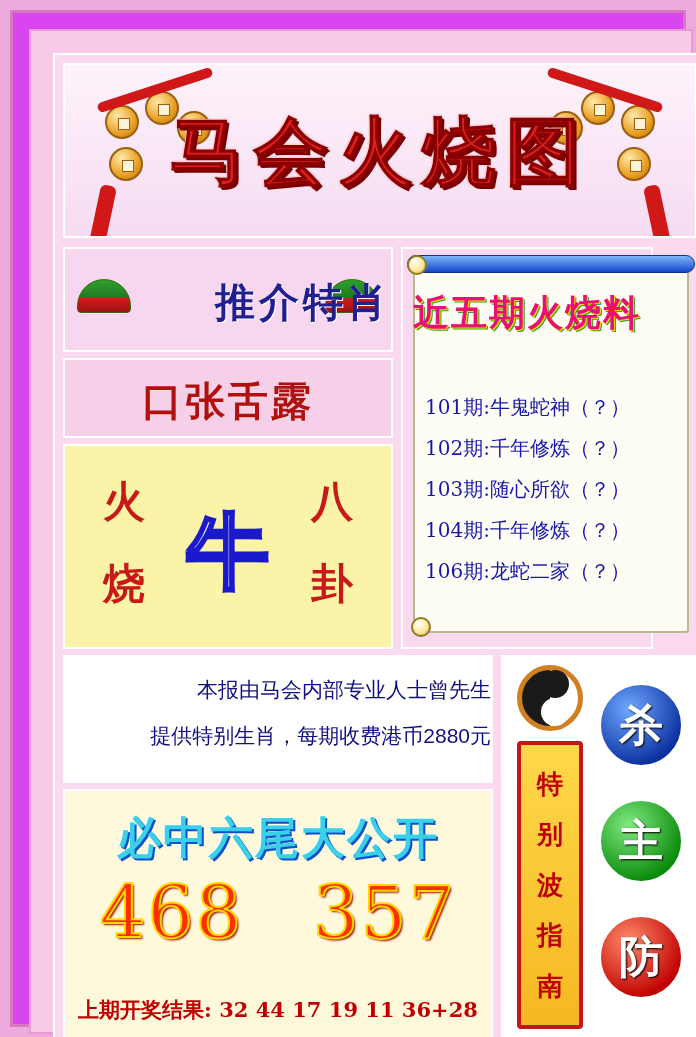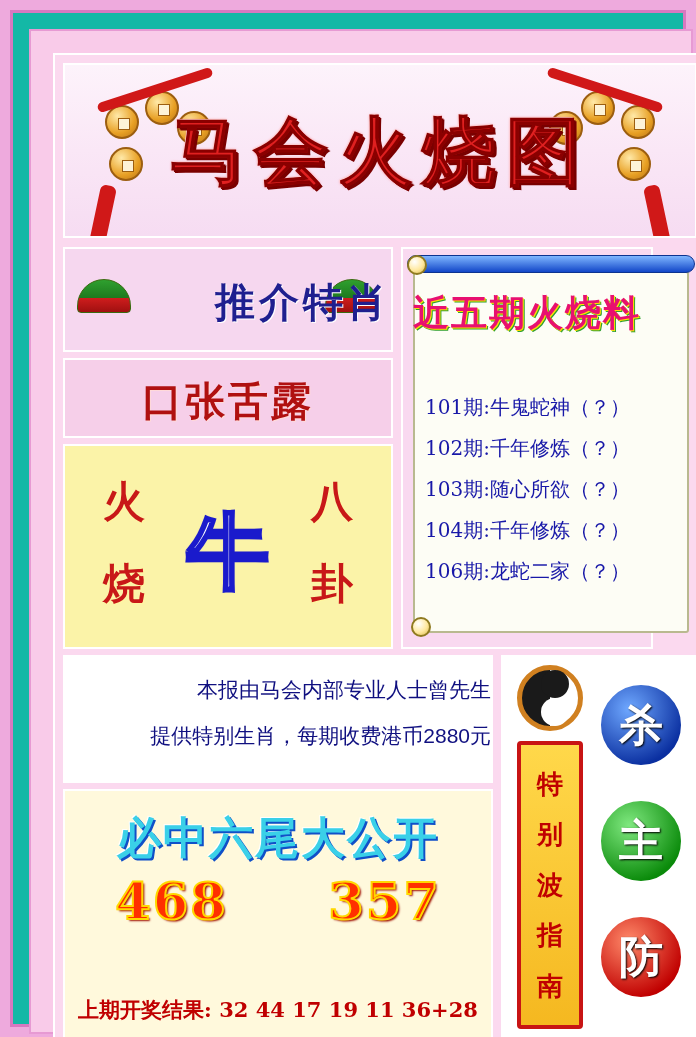--- a/index.html
+++ b/index.html
@@ -12,21 +12,21 @@
     position: relative;
     width: 696px; height: 1037px;
     background: #eeaadd;
     overflow: hidden;
   }
   
   .frame-outer {
     position: absolute;
     left: 10px; top: 10px;
     width: 676px; height: 1017px;
-    background: #14b8a6;
+    background: #d946ef;
     border: 3px solid #d878c0;
   }
   .frame-inner {
     position: absolute;
     left: 16px; top: 16px;
     width: 664px; height: 1005px;
     background: #f9cbe9;
     border: 2px solid #e79ad3;
   }
   .content {
@@ -258,22 +258,22 @@
   }
   .num-big-wrap {
     position: absolute;
     left: 0; right: 0; top: 80px;
     display: flex;
     justify-content: space-around;
     align-items: center;
   }
   .num-big {
     font-family: "DejaVu Serif", serif;
-    font-size: 51px;
-    font-weight: bold;
+    font-size: 72px;
+    font-weight: normal;
     color: #ff3000;
     -webkit-text-stroke: 2px #ffd800;
     text-shadow: 2px 2px 2px #a01000;
     letter-spacing: 2px;
   }
   .num-result {
     position: absolute;
     left: 0; right: 0; bottom: 14px;
     text-align: center;
     font-family: "DejaVu Serif", serif;

